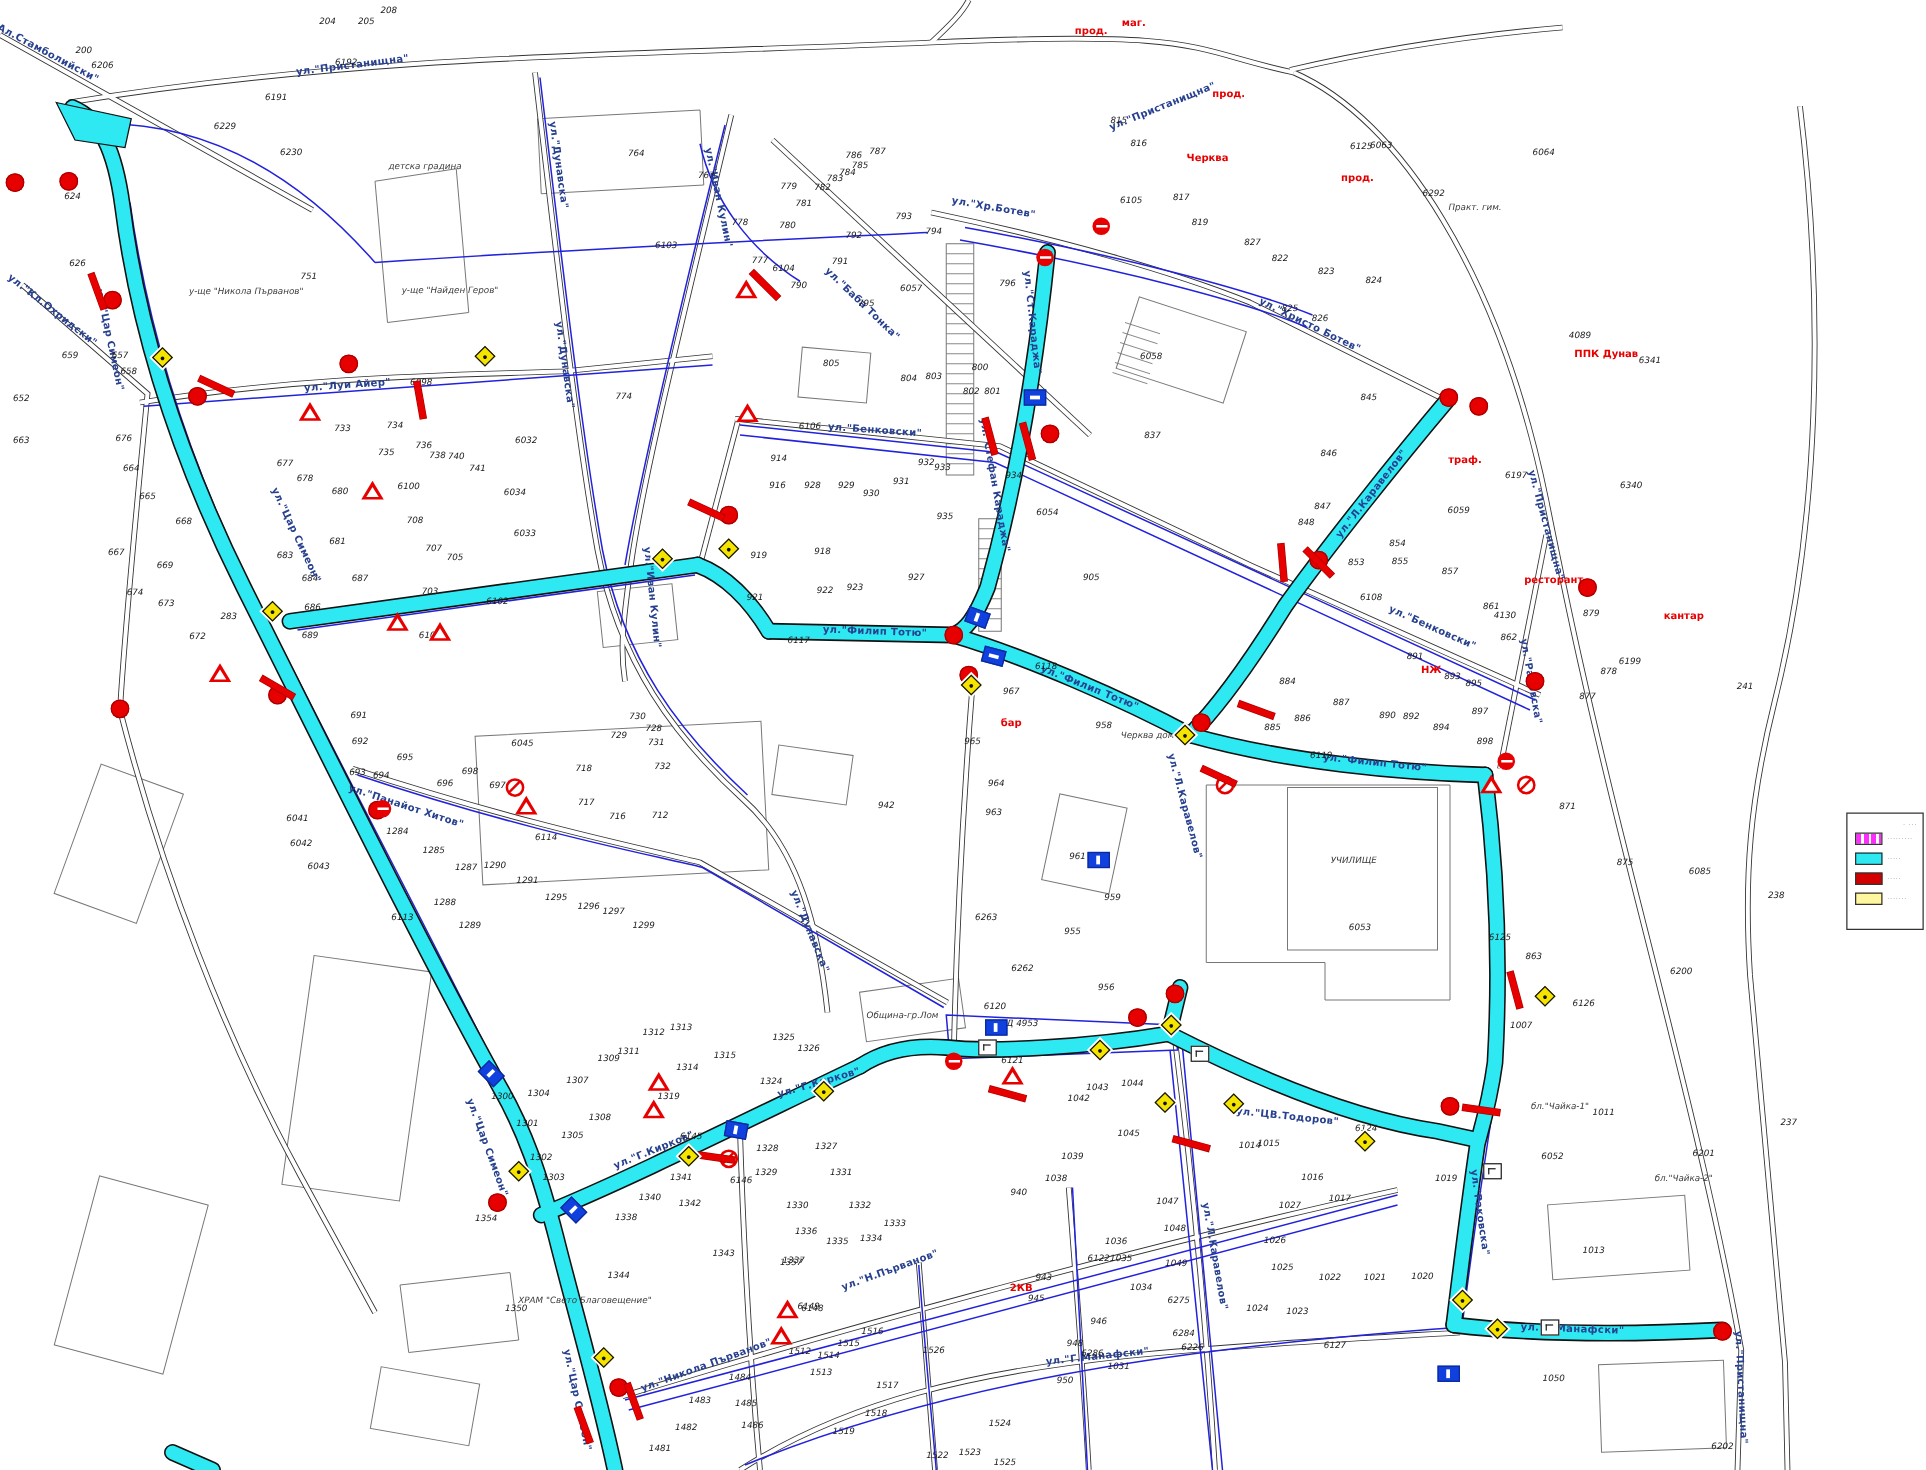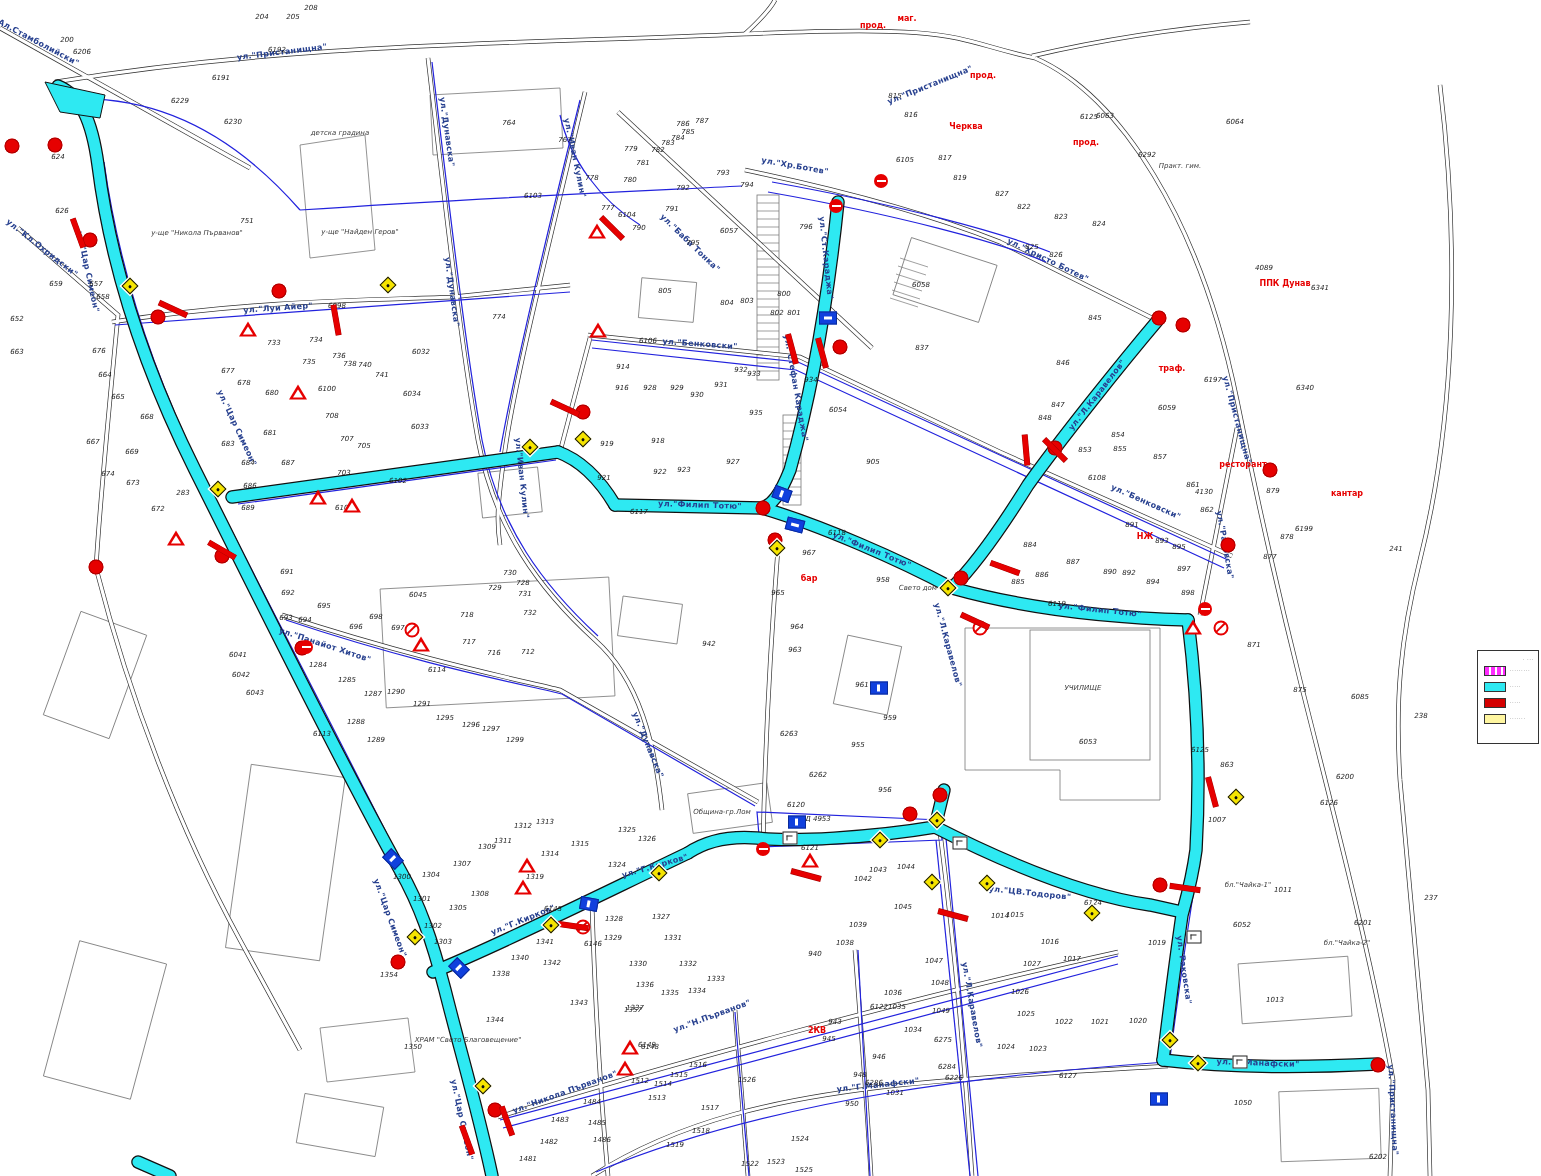--- a/index.html
+++ b/index.html
@@ -464,21 +464,21 @@
       <span class="lbl parcel-number" style="left: 1162px; top: 541px; transform: translate(-50%, -50%) rotate(0deg);">893</span>
       <span class="lbl parcel-number" style="left: 1153px; top: 582px; transform: translate(-50%, -50%) rotate(0deg);">894</span>
       <span class="lbl parcel-number" style="left: 1179px; top: 547px; transform: translate(-50%, -50%) rotate(0deg);">895</span>
       <span class="lbl parcel-number" style="left: 1184px; top: 569px; transform: translate(-50%, -50%) rotate(0deg);">897</span>
       <span class="lbl parcel-number" style="left: 1188px; top: 593px; transform: translate(-50%, -50%) rotate(0deg);">898</span>
       <span class="lbl parcel-number" style="left: 1132px; top: 525px; transform: translate(-50%, -50%) rotate(0deg);">891</span>
       <span class="lbl parcel-number" style="left: 1088px; top: 742px; transform: translate(-50%, -50%) rotate(0deg);">6053</span>
       <span class="lbl parcel-number" style="left: 1200px; top: 750px; transform: translate(-50%, -50%) rotate(0deg);">6125</span>
       <span class="lbl parcel-number" style="left: 1227px; top: 765px; transform: translate(-50%, -50%) rotate(0deg);">863</span>
       <span class="lbl parcel-number" style="left: 1345px; top: 777px; transform: translate(-50%, -50%) rotate(0deg);">6200</span>
-      <span class="lbl parcel-number" style="left: 1329px; top: 803px; transform: translate(-50%, -50%) rotate(0deg);">6126</span>
+      <span class="lbl parcel-number" style="left: 1267px; top: 803px; transform: translate(-50%, -50%) rotate(0deg);">6126</span>
       <span class="lbl parcel-number" style="left: 1217px; top: 820px; transform: translate(-50%, -50%) rotate(0deg);">1007</span>
       <span class="lbl parcel-number" style="left: 1283px; top: 890px; transform: translate(-50%, -50%) rotate(0deg);">1011</span>
       <span class="lbl parcel-number" style="left: 1242px; top: 925px; transform: translate(-50%, -50%) rotate(0deg);">6052</span>
       <span class="lbl parcel-number" style="left: 1363px; top: 923px; transform: translate(-50%, -50%) rotate(0deg);">6201</span>
       <span class="lbl parcel-number" style="left: 1275px; top: 1000px; transform: translate(-50%, -50%) rotate(0deg);">1013</span>
       <span class="lbl parcel-number" style="left: 1243px; top: 1103px; transform: translate(-50%, -50%) rotate(0deg);">1050</span>
       <span class="lbl parcel-number" style="left: 1378px; top: 1157px; transform: translate(-50%, -50%) rotate(0deg);">6202</span>
       <span class="lbl parcel-number" style="left: 1431px; top: 898px; transform: translate(-50%, -50%) rotate(0deg);">237</span>
       <span class="lbl parcel-number" style="left: 1421px; top: 716px; transform: translate(-50%, -50%) rotate(0deg);">238</span>
       <span class="lbl parcel-number" style="left: 1396px; top: 549px; transform: translate(-50%, -50%) rotate(0deg);">241</span>
@@ -603,21 +603,21 @@
       <span class="lbl red-label" style="left: 1347px; top: 493px; transform: translate(-50%, -50%) rotate(0deg);">кантар</span>
       <span class="lbl red-label" style="left: 1145px; top: 536px; transform: translate(-50%, -50%) rotate(0deg);">НЖ</span>
       <span class="lbl red-label" style="left: 809px; top: 578px; transform: translate(-50%, -50%) rotate(0deg);">бар</span>
       <span class="lbl red-label" style="left: 817px; top: 1030px; transform: translate(-50%, -50%) rotate(0deg);">2КВ</span>
       <span class="lbl poi-label" style="left: 340px; top: 133px; transform: translate(-50%, -50%) rotate(0deg);">детска градина</span>
       <span class="lbl poi-label" style="left: 197px; top: 233px; transform: translate(-50%, -50%) rotate(0deg);">у-ще "Никола Първанов"</span>
       <span class="lbl poi-label" style="left: 360px; top: 232px; transform: translate(-50%, -50%) rotate(0deg);">у-ще "Найден Геров"</span>
       <span class="lbl poi-label" style="left: 1180px; top: 166px; transform: translate(-50%, -50%) rotate(0deg);">Практ. гим.</span>
       <span class="lbl poi-label" style="left: 1083px; top: 688px; transform: translate(-50%, -50%) rotate(0deg);">УЧИЛИЩЕ</span>
       <span class="lbl poi-label" style="left: 468px; top: 1040px; transform: translate(-50%, -50%) rotate(0deg);">ХРАМ "Свето Благовещение"</span>
-      <span class="lbl poi-label" style="left: 918px; top: 588px; transform: translate(-50%, -50%) rotate(0deg);">Свето дом</span>
+      <span class="lbl poi-label" style="left: 918px; top: 588px; transform: translate(-50%, -50%) rotate(0deg);">Черква дом</span>
       <span class="lbl poi-label" style="left: 722px; top: 812px; transform: translate(-50%, -50%) rotate(0deg);">Община-гр.Лом</span>
       <span class="lbl poi-label" style="left: 1248px; top: 885px; transform: translate(-50%, -50%) rotate(0deg);">бл."Чайка-1"</span>
       <span class="lbl poi-label" style="left: 1347px; top: 943px; transform: translate(-50%, -50%) rotate(0deg);">бл."Чайка-2"</span>
     </div>
   <div id="symbols">
       <div class="sym sym-hydrant" style="left: 12px; top: 146px; transform: translate(-50%, -50%) rotate(0deg);"></div>
       <div class="sym sym-hydrant" style="left: 55px; top: 145px; transform: translate(-50%, -50%) rotate(0deg);"></div>
       <div class="sym sym-hydrant" style="left: 90px; top: 240px; transform: translate(-50%, -50%) rotate(0deg);"></div>
       <div class="sym sym-hydrant" style="left: 279px; top: 291px; transform: translate(-50%, -50%) rotate(0deg);"></div>
       <div class="sym sym-hydrant" style="left: 158px; top: 317px; transform: translate(-50%, -50%) rotate(0deg);"></div>

